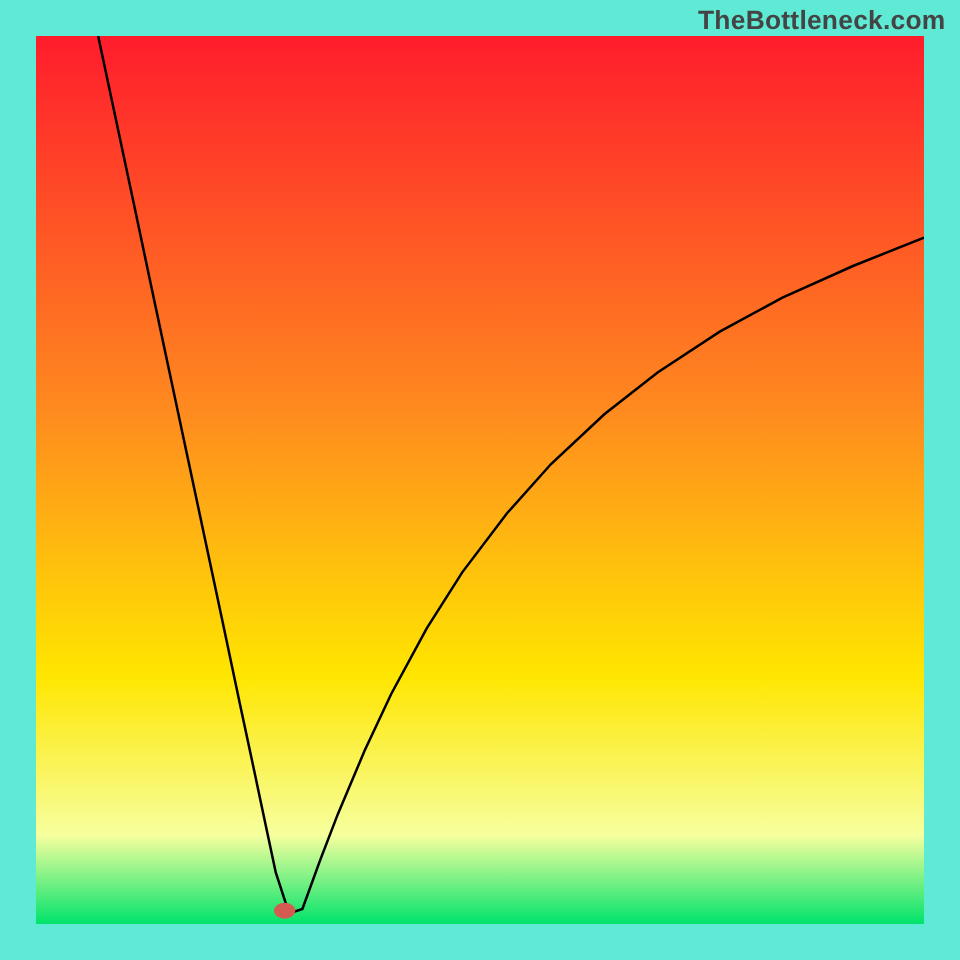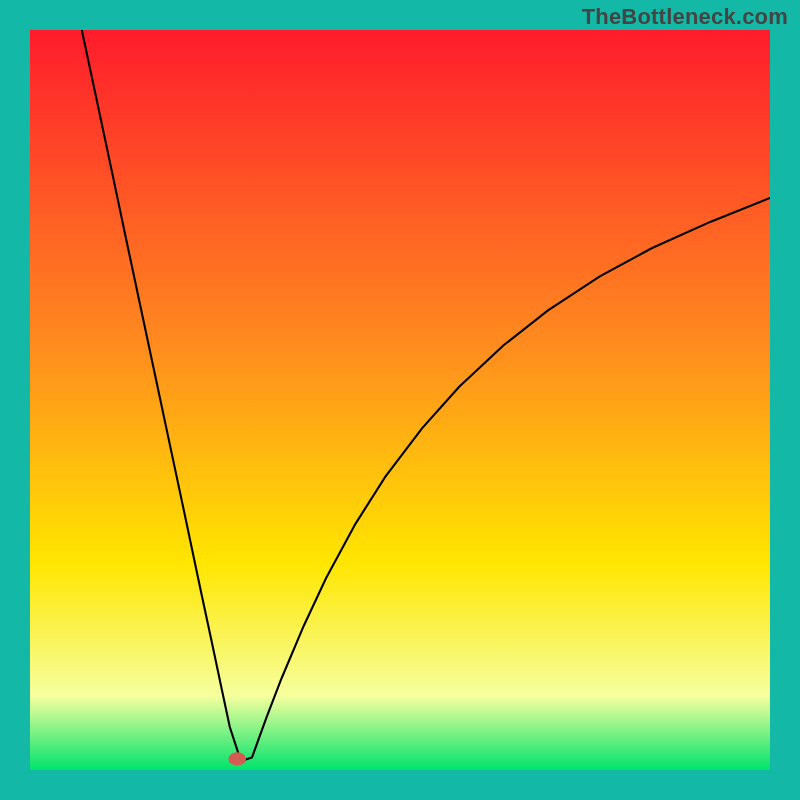--- a/index.html
+++ b/index.html
@@ -7,21 +7,21 @@
     padding: 0;
     width: 800px;
     height: 800px;
     background: #000;
     font-family: Arial, Helvetica, sans-serif;
   }
   .wrap {
     position: relative;
     width: 800px;
     height: 800px;
-    background: #14b8a6;
+    background: #5eead4;
   }
   .watermark {
     position: absolute;
     top: 4px;
     right: 12px;
     color: #444;
     font-size: 22px;
     font-weight: 600;
     letter-spacing: 0.2px;
     font-family: Arial, sans-serif;

